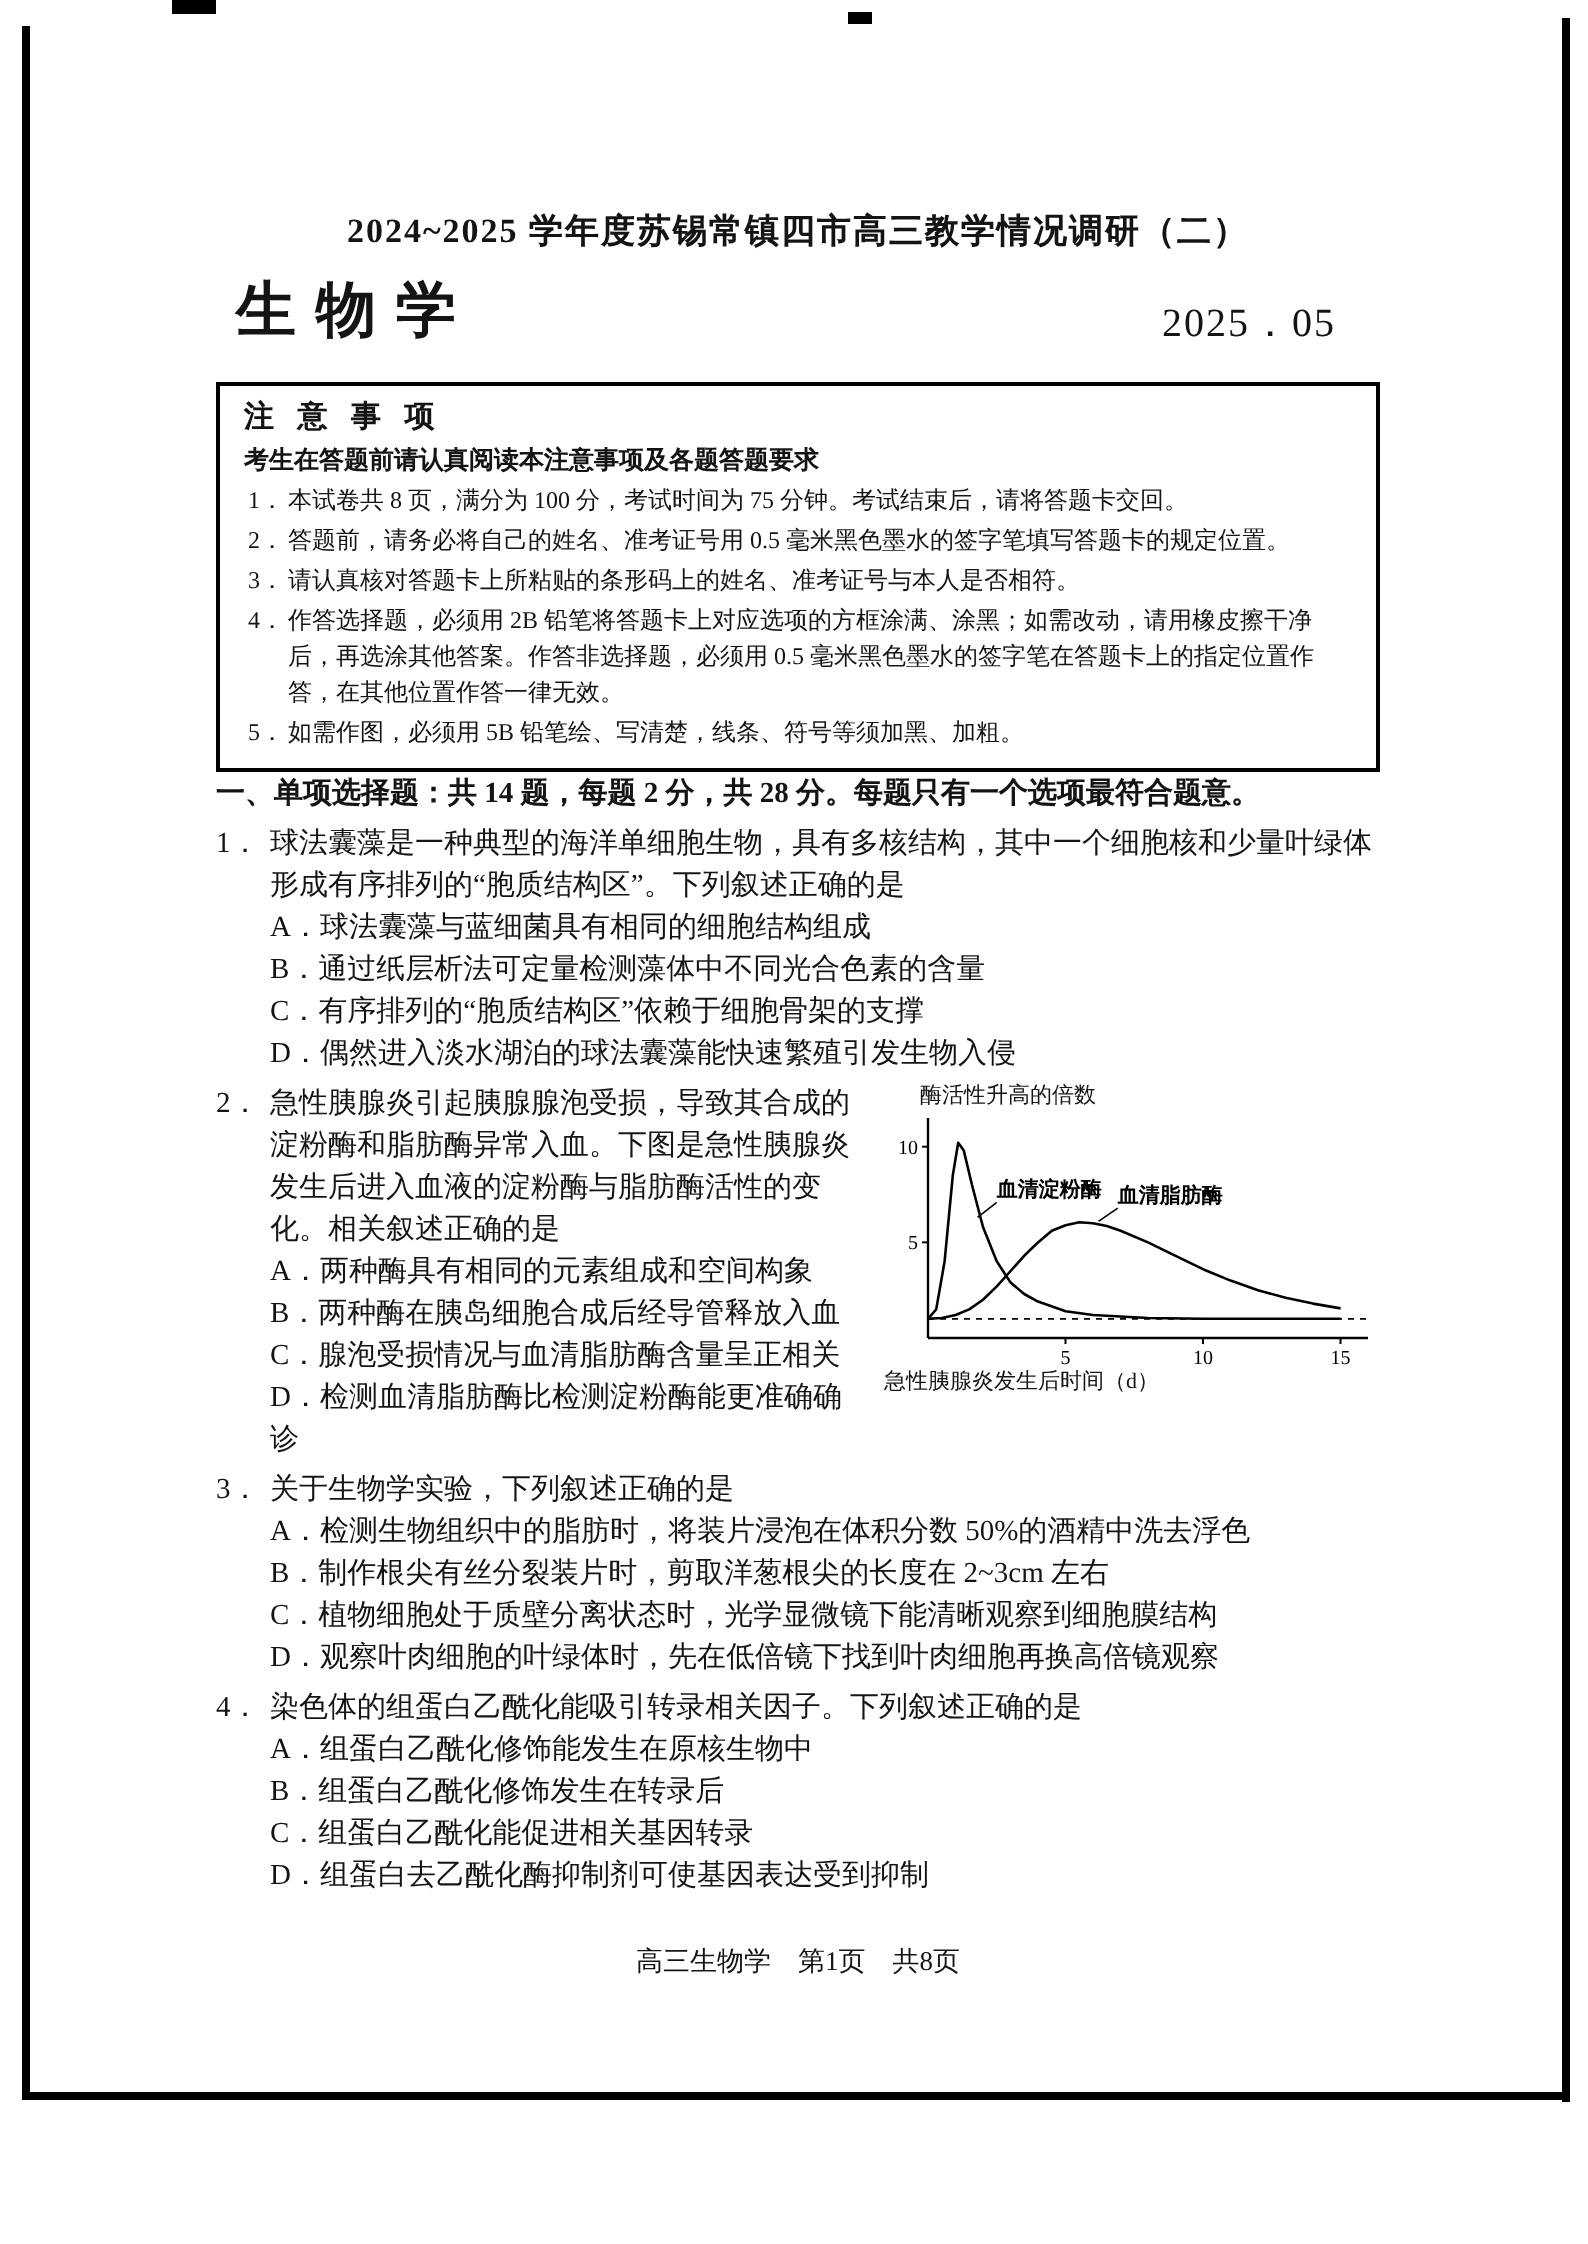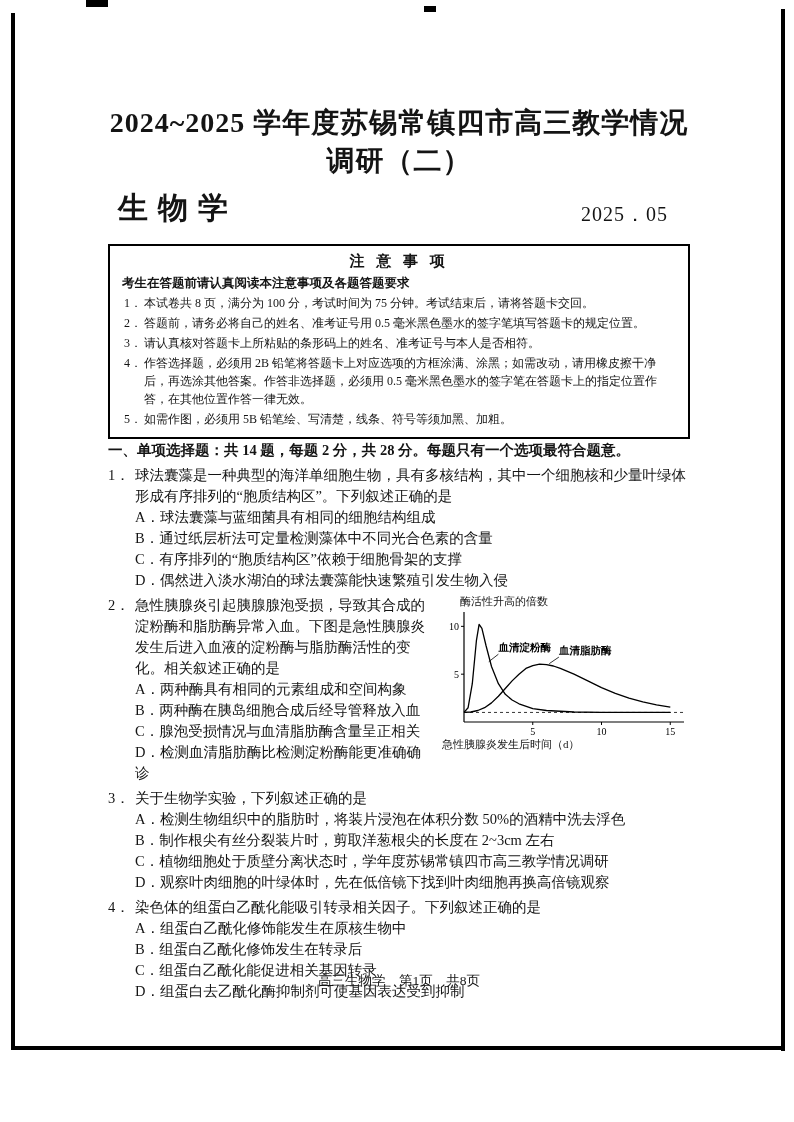--- a/index.html
+++ b/index.html
@@ -8,27 +8,27 @@
 
   
   .scan-left  { position:absolute; left:11px;  top:13px; width:4px;  height:1036px; background:#000; }
   .scan-right { position:absolute; right:9px;  top:9px;  width:4px;  height:1042px; background:#000; }
   .scan-bottom{ position:absolute; left:11px;  top:1046px; width:774px; height:4px; background:#000; }
   .scan-mark1 { position:absolute; left:86px;  top:0;    width:22px; height:7px;  background:#000; }
   .scan-mark2 { position:absolute; left:424px; top:6px;  width:12px; height:6px;  background:#000; }
 
   .content { position:absolute; left:108px; top:104px; width:582px; }
 
-  .exam-title { font-size:28px; font-weight:bold; text-align:center; letter-spacing:1px; }
+  .exam-title { font-size:17px; font-weight:bold; text-align:center; letter-spacing:1px; }
   .subject-row { position:relative; text-align:left; margin-top:8px; height:44px; }
   .subject { font-size:30px; font-weight:bold; letter-spacing:10px; padding-left:10px; }
   .exam-date { position:absolute; right:22px; bottom:4px; font-size:20px; letter-spacing:1px; }
 
   .notice-box { margin-top:12px; border:2px solid #000; padding:6px 12px 9px 12px; }
-  .notice-title { text-align:center; font-weight:bold; font-size:15px; letter-spacing:4px; }
+  .notice-title { text-align:left; font-weight:bold; font-size:15px; letter-spacing:4px; }
   .notice-intro { font-weight:bold; font-size:12.5px; margin-top:4px; }
   .notice-item { position:relative; padding-left:22px; font-size:12px; line-height:18px; margin-top:2px; }
   .notice-item .n { position:absolute; left:2px; }
 
   .section-heading { font-weight:bold; font-size:14.5px; line-height:22px; }
 
   .q { position:relative; padding-left:27px; margin-top:4px; font-size:14.5px; line-height:21px; }
   .q::after { content:""; display:block; clear:both; }
   .q-num { position:absolute; left:0; top:0; }
   .opt { margin-top:0; }
@@ -127,21 +127,21 @@
     <div class="opt">B．两种酶在胰岛细胞合成后经导管释放入血</div>
     <div class="opt">C．腺泡受损情况与血清脂肪酶含量呈正相关</div>
     <div class="opt">D．检测血清脂肪酶比检测淀粉酶能更准确确诊</div>
   </div>
 
   <div class="q">
     <span class="q-num">3．</span>
     <span class="q-stem">关于生物学实验，下列叙述正确的是</span>
     <div class="opt">A．检测生物组织中的脂肪时，将装片浸泡在体积分数 50%的酒精中洗去浮色</div>
     <div class="opt">B．制作根尖有丝分裂装片时，剪取洋葱根尖的长度在 2~3cm 左右</div>
-    <div class="opt">C．植物细胞处于质壁分离状态时，学年度苏锡常镇四市高三教学情况调研</div>
+    <div class="opt">C．植物细胞处于质壁分离状态时，光学显微镜下能清晰观察到细胞膜结构</div>
     <div class="opt">D．观察叶肉细胞的叶绿体时，先在低倍镜下找到叶肉细胞再换高倍镜观察</div>
   </div>
 
   <div class="q">
     <span class="q-num">4．</span>
     <span class="q-stem">染色体的组蛋白乙酰化能吸引转录相关因子。下列叙述正确的是</span>
     <div class="opt">A．组蛋白乙酰化修饰能发生在原核生物中</div>
     <div class="opt">B．组蛋白乙酰化修饰发生在转录后</div>
     <div class="opt">C．组蛋白乙酰化能促进相关基因转录</div>
     <div class="opt">D．组蛋白去乙酰化酶抑制剂可使基因表达受到抑制</div>

